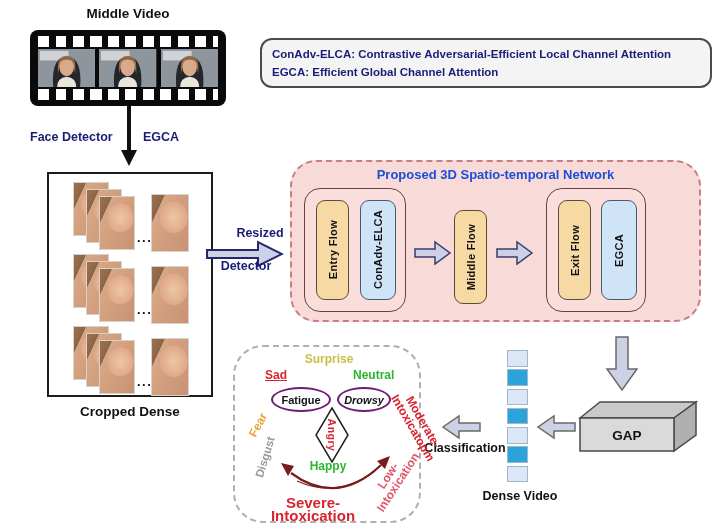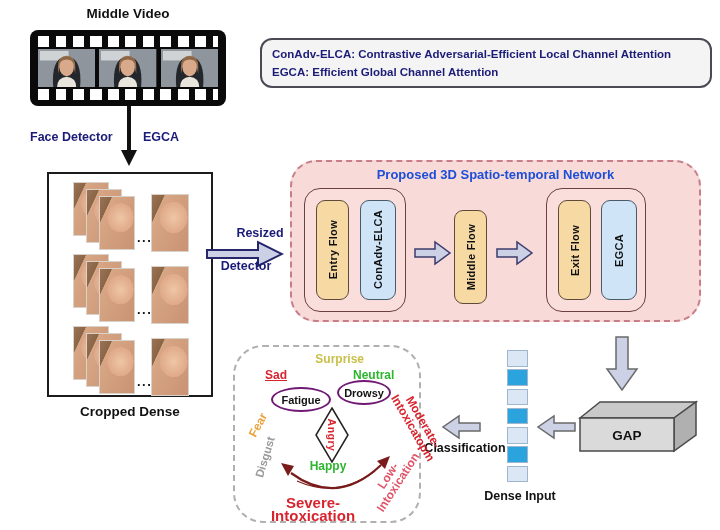--- a/index.html
+++ b/index.html
@@ -245,34 +245,34 @@
 
 <div class="abs dense">
   <div class="sq light"></div>
   <div class="sq bright"></div>
   <div class="sq light"></div>
   <div class="sq bright"></div>
   <div class="sq light"></div>
   <div class="sq bright"></div>
   <div class="sq light"></div>
 </div>
-<div class="abs small-label center" style="left:468px;top:489px;width:104px;">Dense Input</div>
+<div class="abs small-label center" style="left:468px;top:489px;width:104px;">Dense Video</div>
 
 <svg class="abs" style="left:441px;top:413px;" width="40" height="28" viewBox="0 0 40 28">
   <polygon points="39,10 18,10 18,3 2,14 18,25 18,18 39,18" fill="#cdd1e6" stroke="#6a6a6a" stroke-width="1.5"></polygon>
 </svg>
 <div class="abs small-label center" style="left:422px;top:441px;width:86px;">Classification</div>
 
 <div class="abs emap">
-  <div class="lbl olive center" style="left:59px;top:5px;width:70px;text-align:right;">Surprise</div>
+  <div class="lbl olive center" style="left:59px;top:5px;width:70px;">Surprise</div>
   <div class="lbl red" style="left:30px;top:21px;text-decoration:underline;">Sad</div>
   <div class="lbl green" style="left:118px;top:21px;">Neutral</div>
 
   <div class="eye" style="left:36px;top:40px;width:60px;">Fatigue</div>
-  <div class="eye" style="left:102px;top:33px;width:54px;">Drowsy</div>
+  <div class="eye" style="left:102px;top:40px;width:54px;font-style:italic;">Drowsy</div>
 
   <svg class="abs" style="left:80px;top:60px;" width="34" height="56" viewBox="0 0 34 56">
     <polygon points="17,1 33,28 17,55 1,28" fill="#ffffff" stroke="#222" stroke-width="1.5"></polygon>
   </svg>
   <div class="angry-wrap">
     <span>Angry</span>
   </div>
 
   <div class="lbl green center" style="left:57px;top:112px;width:72px;">Happy</div>
 

